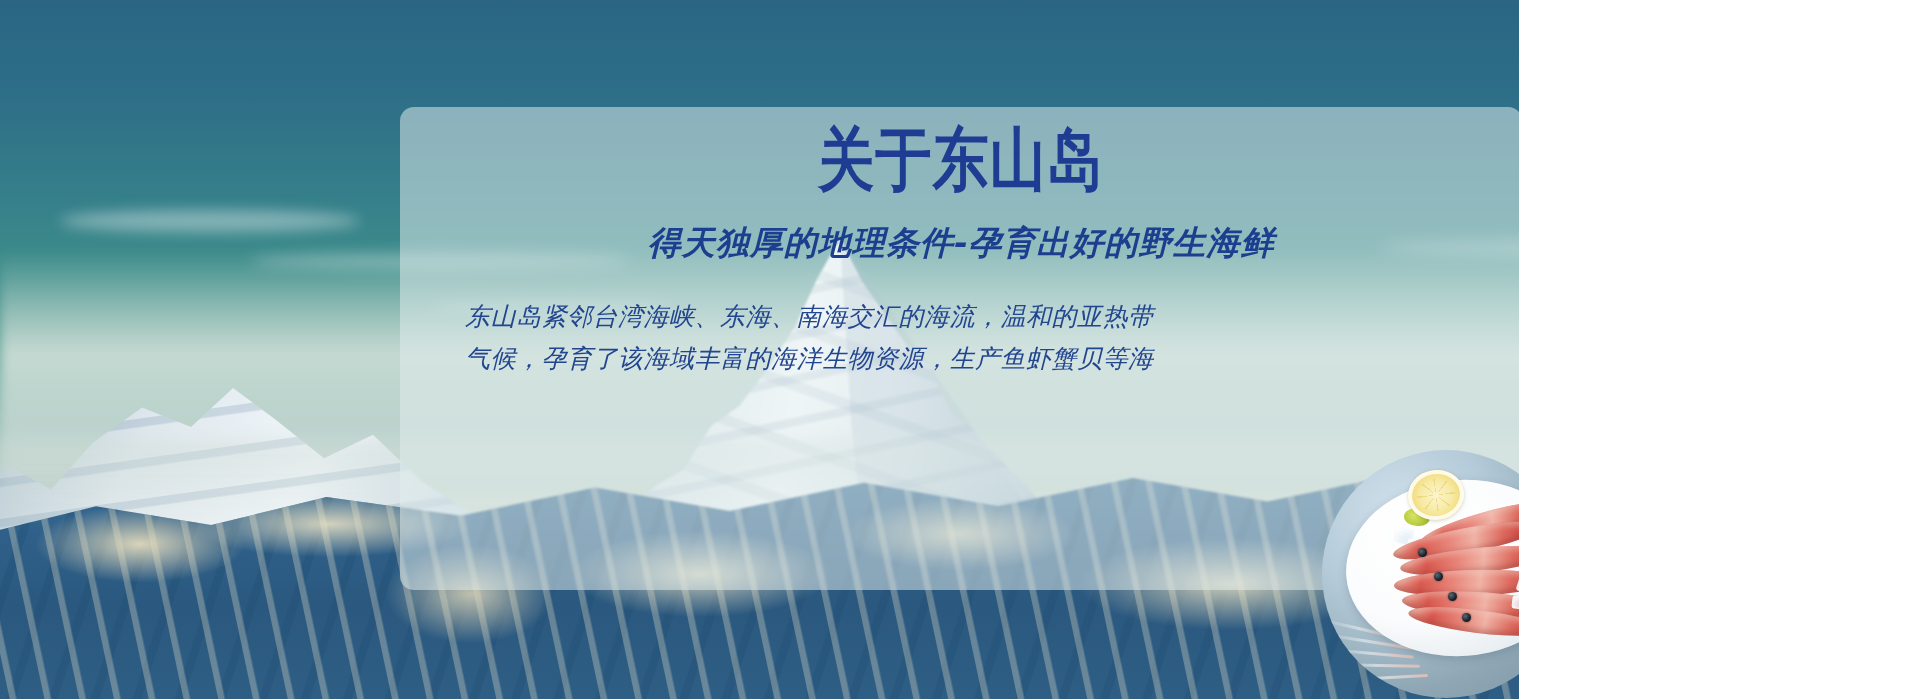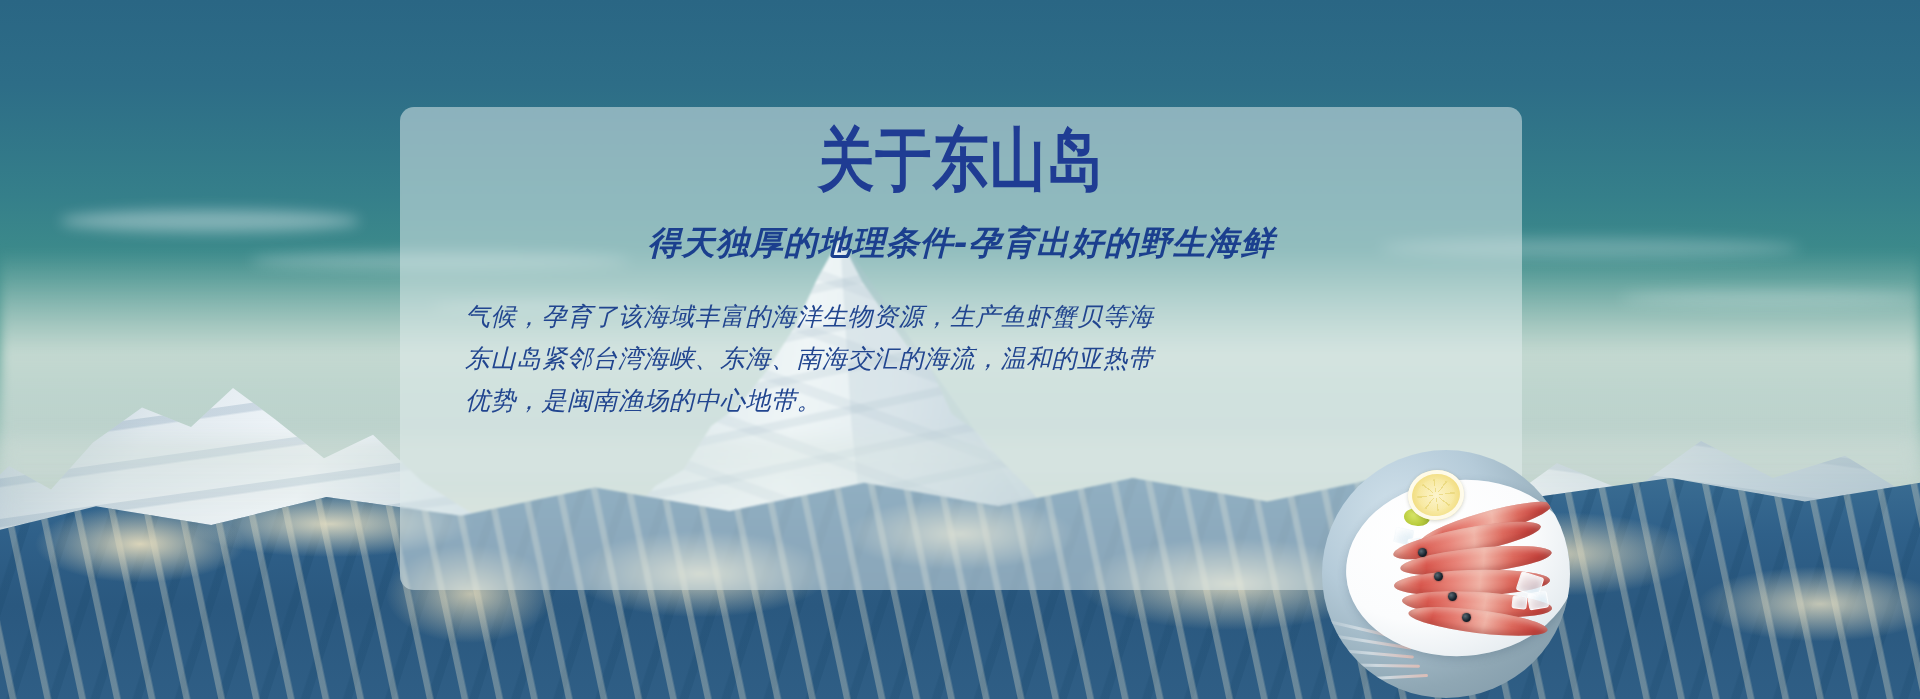--- a/index.html
+++ b/index.html
@@ -5,21 +5,21 @@
   * { margin:0; padding:0; box-sizing:border-box; }
   html, body {
     width:1920px; height:699px;
     overflow:hidden;
     font-family:"DejaVu Sans", sans-serif;
   }
 
   
   #stage {
     position:relative;
-    width:1920px; height:699px;
+    width:1519px; height:699px;
     overflow:hidden;
     background:#14b8a6;
   }
 
   
   .bg-photo {
     position:absolute; inset:0;
     overflow:hidden;
   }
   
@@ -360,23 +360,22 @@
 
   <div class="glass-card"></div>
 
   <div class="content">
 
     <div class="main-title">关于东山岛</div>
 
     <div class="subtitle">得天独厚的地理条件-孕育出好的野生海鲜</div>
 
     <div class="body-text">
+      <div class="body-line">东山岛紧邻台湾海峡、东海、南海交汇的海流，温和的亚热带</div>
       <div class="body-line">气候，孕育了该海域丰富的海洋生物资源，生产鱼虾蟹贝等海</div>
-      <div class="body-line">东山岛紧邻台湾海峡、东海、南海交汇的海流，温和的亚热带</div>
-      <div class="body-line">优势，是闽南渔场的中心地带。</div>
     </div>
   </div>
 
   <div class="seafood-circle">
 
     <div class="tentacle t1"></div>
     <div class="tentacle t2"></div>
     <div class="tentacle t3"></div>
     <div class="tentacle t4"></div>
     <div class="tentacle t5"></div>

